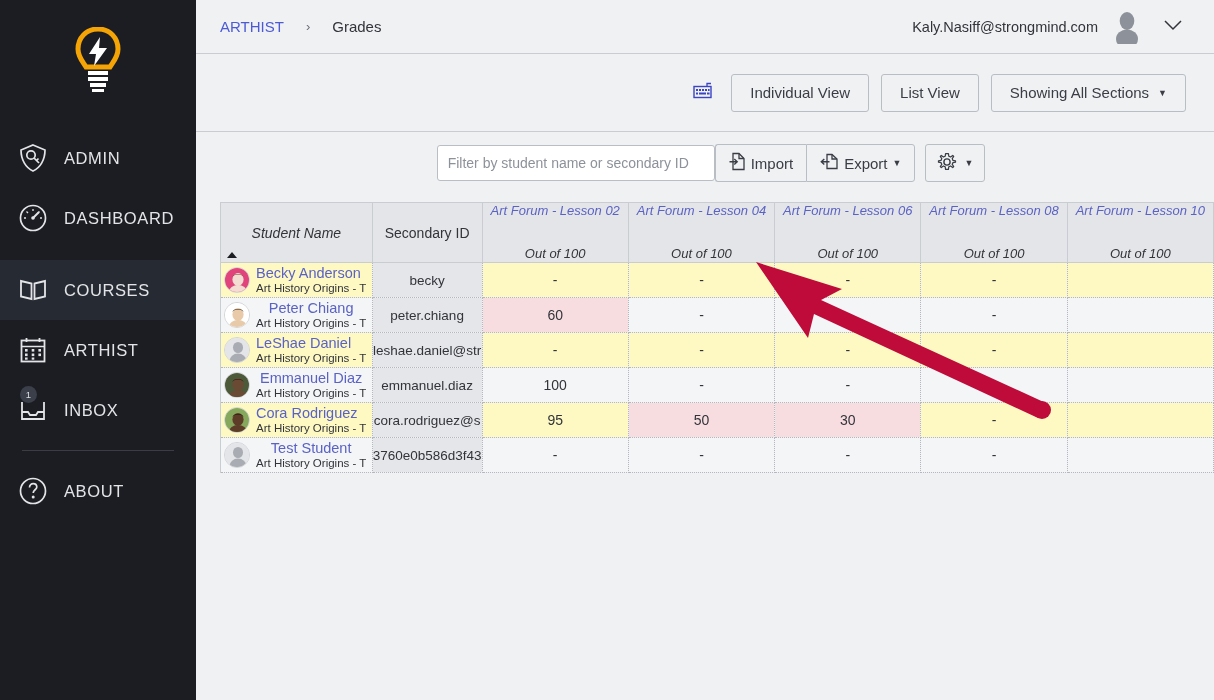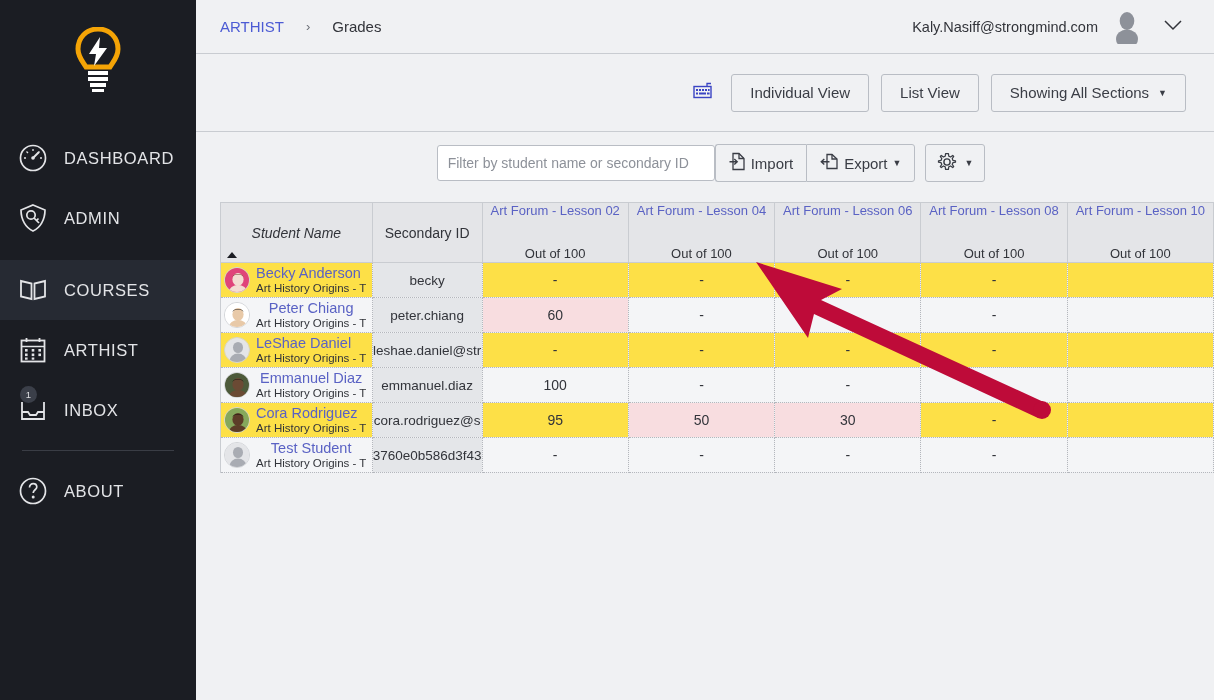--- a/index.html
+++ b/index.html
@@ -93,36 +93,36 @@
     overflow: hidden; border-left: 1px solid #c9ccd1;
   }
   table.grades { border-collapse: collapse; table-layout: fixed; }
   table.grades th {
     background: #e4e5e8; border-right: 1px solid #c9ccd1;
     border-bottom: 1px solid #c9ccd1; border-top: 1px solid #c9ccd1;
     height: 38px; font-weight: 400; vertical-align: middle; position: relative;
   }
   th.th-name { width: 152px; }
   th.th-sid  { width: 100px; }
-  th.th-asg  { width: 162px; }
+  th.th-asg  { width: 162px; font-style: italic; }
   .th-name-txt { font-style: italic; font-size: 14px; color: #32343a; }
   .sort-tri {
     position: absolute; left: 6px; bottom: 4px;
     width: 0; height: 0; border-left: 5px solid transparent;
     border-right: 5px solid transparent; border-bottom: 6px solid #1b1d23;
   }
   .th-sid-txt { font-size: 14px; color: #32343a; }
   .asg-title { font-size: 13px; color: #5a62c4; line-height: 16px; }
   .asg-sub   { font-size: 13px; color: #32343a; line-height: 16px; margin-top: 27px; }
 
   table.grades td {
     height: 35px; border-right: 1px dotted #b4b7bd; border-bottom: 1px dotted #b4b7bd;
     vertical-align: middle; overflow: hidden; white-space: nowrap;
   }
-  tr.r-odd  td { background: #fde047; }
+  tr.r-odd  td { background: #fef9c3; }
   tr.r-even td { background: #f4f5f7; text-align: center; }
   td.c-name { padding: 0 0 0 3px; overflow: hidden; }
   td.c-sid  { background: #e4e6e9 !important; text-align: center; font-size: 13.5px; color: #32343a; overflow: hidden; }
   td.c-grade { text-align: center; font-size: 14px; color: #32343a; }
   td.flagged { background: #f8dde0 !important; }
 
   .namecell { display: flex; align-items: center; gap: 6px; }
   .av { width: 26px; height: 26px; border-radius: 50%; flex: 0 0 26px; overflow: hidden; position: relative; border: 1px solid #d2d4d8; }
   .nametxt { overflow: hidden; }
   .student { font-size: 14.5px; color: #5a62c4; line-height: 15px; white-space: nowrap; }
@@ -149,39 +149,39 @@
           <rect x="17" y="62" width="12" height="3" fill="#ffffff"></rect>
         </svg>
       </div>
     </div>
 
     <div class="nav">
 
       <div class="nav-item">
         <span class="nav-icon">
           <svg width="30" height="30" viewBox="0 0 30 30">
+            <path d="M15 2 L27 7 C27 17 22 25 15 28 C8 25 3 17 3 7 Z" fill="none" stroke="#e3e4e7" stroke-width="1.7"></path>
+            <circle cx="13" cy="12" r="4.2" fill="none" stroke="#e3e4e7" stroke-width="1.7"></circle>
+            <path d="M16 15 L21 20" stroke="#e3e4e7" stroke-width="1.7" fill="none"></path>
+            <path d="M18.5 17.5 L20.5 15.5" stroke="#e3e4e7" stroke-width="1.7" fill="none"></path>
+          </svg>
+        </span>
+        <span class="nav-label">ADMIN</span>
+      </div>
+
+      <div class="nav-item">
+        <span class="nav-icon">
+          <svg width="30" height="30" viewBox="0 0 30 30">
             <circle cx="15" cy="15" r="12.5" fill="none" stroke="#e3e4e7" stroke-width="1.7"></circle>
             <path d="M15 15 L21 9" stroke="#e3e4e7" stroke-width="1.9" fill="none"></path>
             <circle cx="15" cy="15" r="1.8" fill="#e3e4e7"></circle>
             <path d="M6 15 L8 15 M15 6 L15 8 M24 15 L22 15 M8.5 8.5 L10 10 M21.5 8.5 L20 10" stroke="#e3e4e7" stroke-width="1.3"></path>
           </svg>
         </span>
         <span class="nav-label">DASHBOARD</span>
-      </div>
-
-      <div class="nav-item">
-        <span class="nav-icon">
-          <svg width="30" height="30" viewBox="0 0 30 30">
-            <path d="M15 2 L27 7 C27 17 22 25 15 28 C8 25 3 17 3 7 Z" fill="none" stroke="#e3e4e7" stroke-width="1.7"></path>
-            <circle cx="13" cy="12" r="4.2" fill="none" stroke="#e3e4e7" stroke-width="1.7"></circle>
-            <path d="M16 15 L21 20" stroke="#e3e4e7" stroke-width="1.7" fill="none"></path>
-            <path d="M18.5 17.5 L20.5 15.5" stroke="#e3e4e7" stroke-width="1.7" fill="none"></path>
-          </svg>
-        </span>
-        <span class="nav-label">ADMIN</span>
       </div>
 
       <div class="nav-item active">
         <span class="nav-icon">
           <svg width="30" height="30" viewBox="0 0 30 30">
             <path d="M3 6 L13.5 8.5 L13.5 24 L3 21.5 Z" fill="none" stroke="#e3e4e7" stroke-width="1.8"></path>
             <path d="M27 6 L16.5 8.5 L16.5 24 L27 21.5 Z" fill="none" stroke="#e3e4e7" stroke-width="1.8"></path>
           </svg>
         </span>
         <span class="nav-label">COURSES</span>

